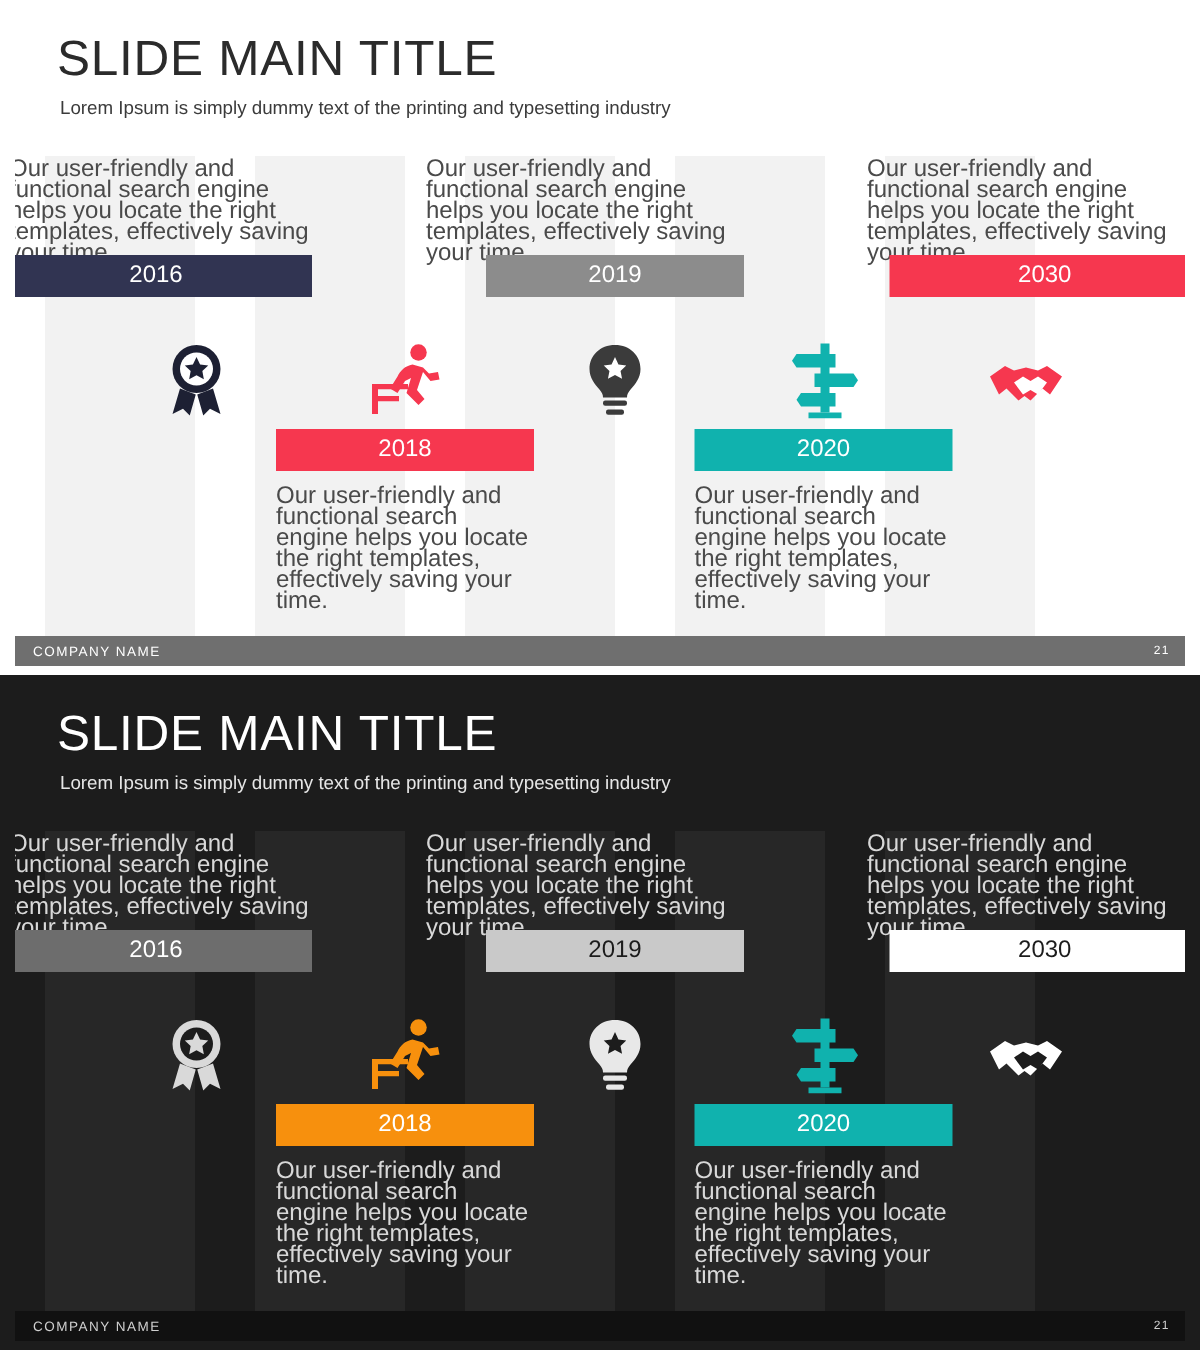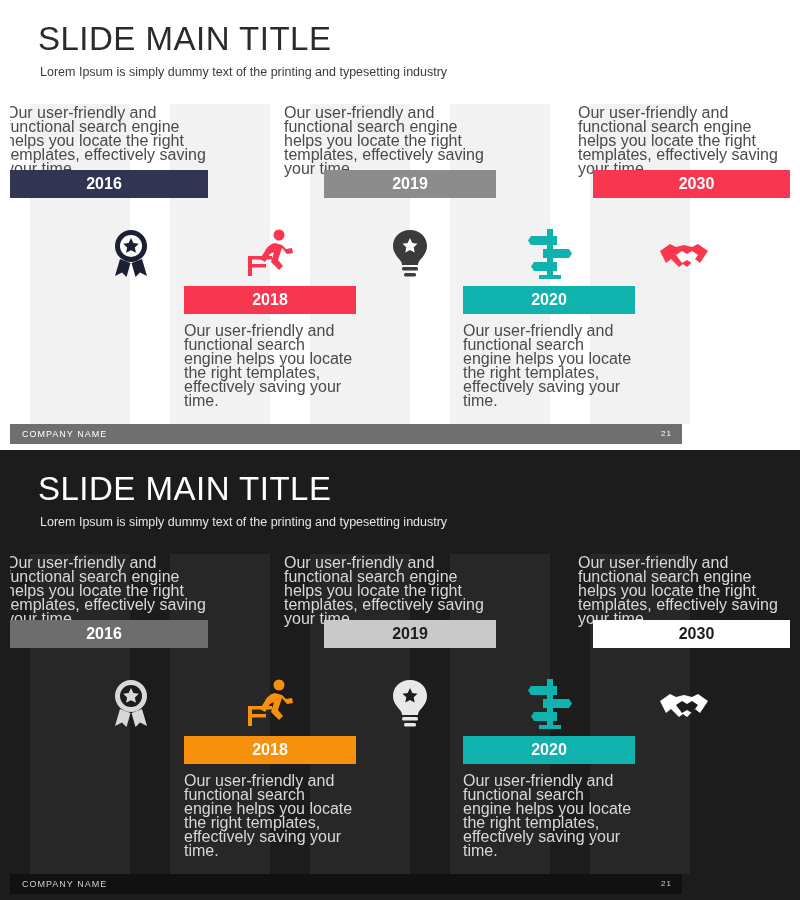--- a/index.html
+++ b/index.html
@@ -101,38 +101,38 @@
     line-height: 14px;
     text-align: left;
   }
 
   .bar {
     position: absolute;
     height: 28px;
     line-height: 28px;
     text-align: center;
     font-size: 16px;
-    font-weight: bold;
+    font-weight: normal;
     color: #ffffff;
   }
 
   .icon {
     position: absolute;
     width: 54px;
     height: 54px;
     display: flex;
     align-items: center;
     justify-content: center;
   }
   .icon svg { display: block; }
 
   .footer {
     position: absolute;
     left: 10px;
-    width: 672px;
+    width: 780px;
     height: 20px;
     line-height: 20px;
     font-size: 9px;
     letter-spacing: 1px;
   }
   .footer .co {
     position: absolute;
     left: 12px;
     top: 0;
   }

